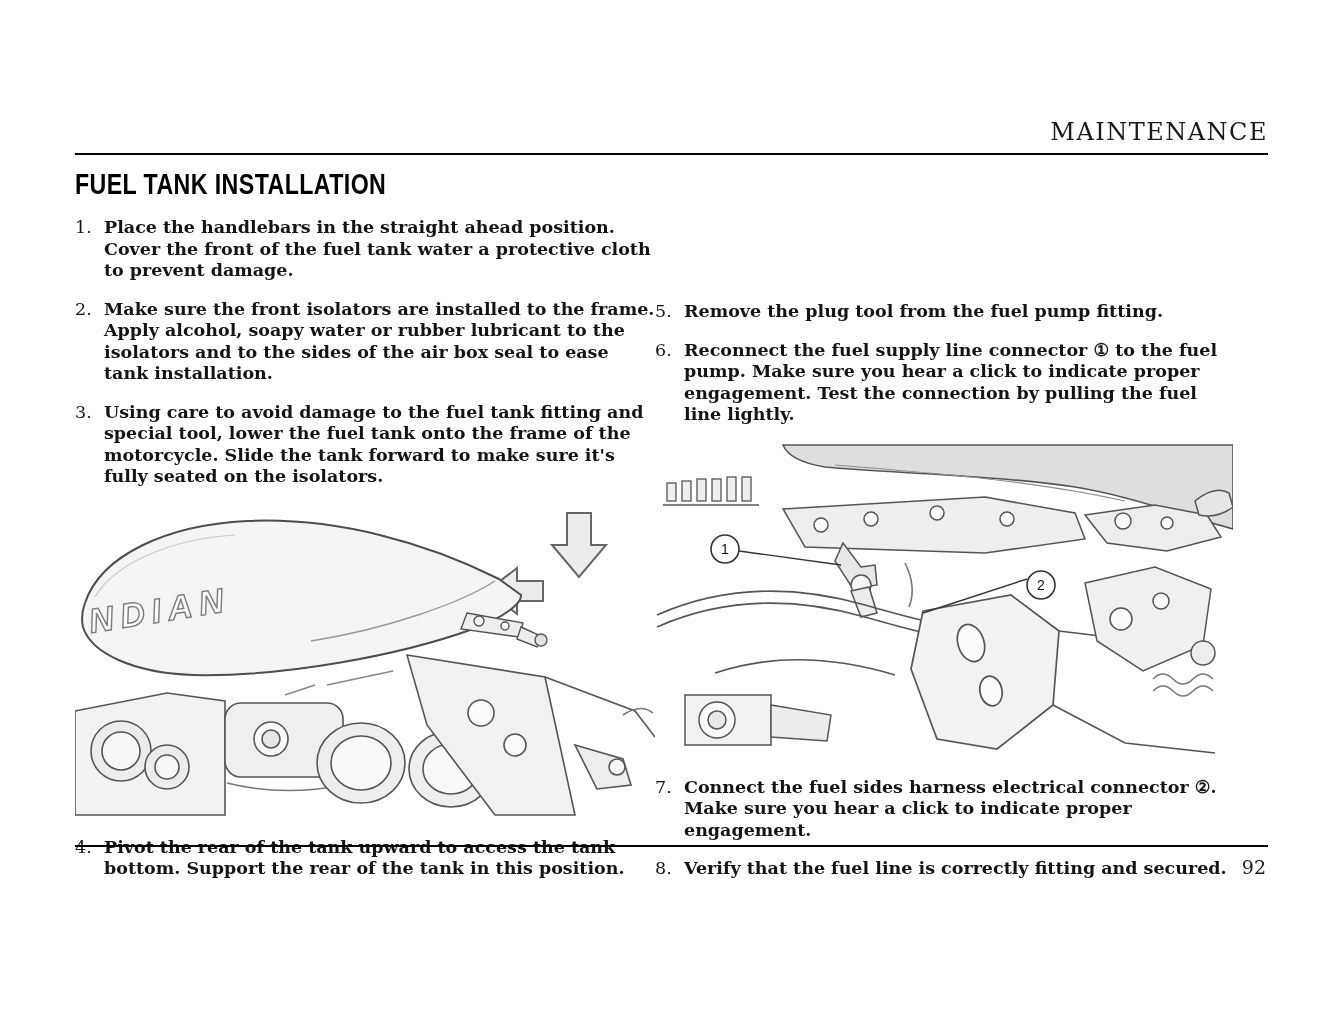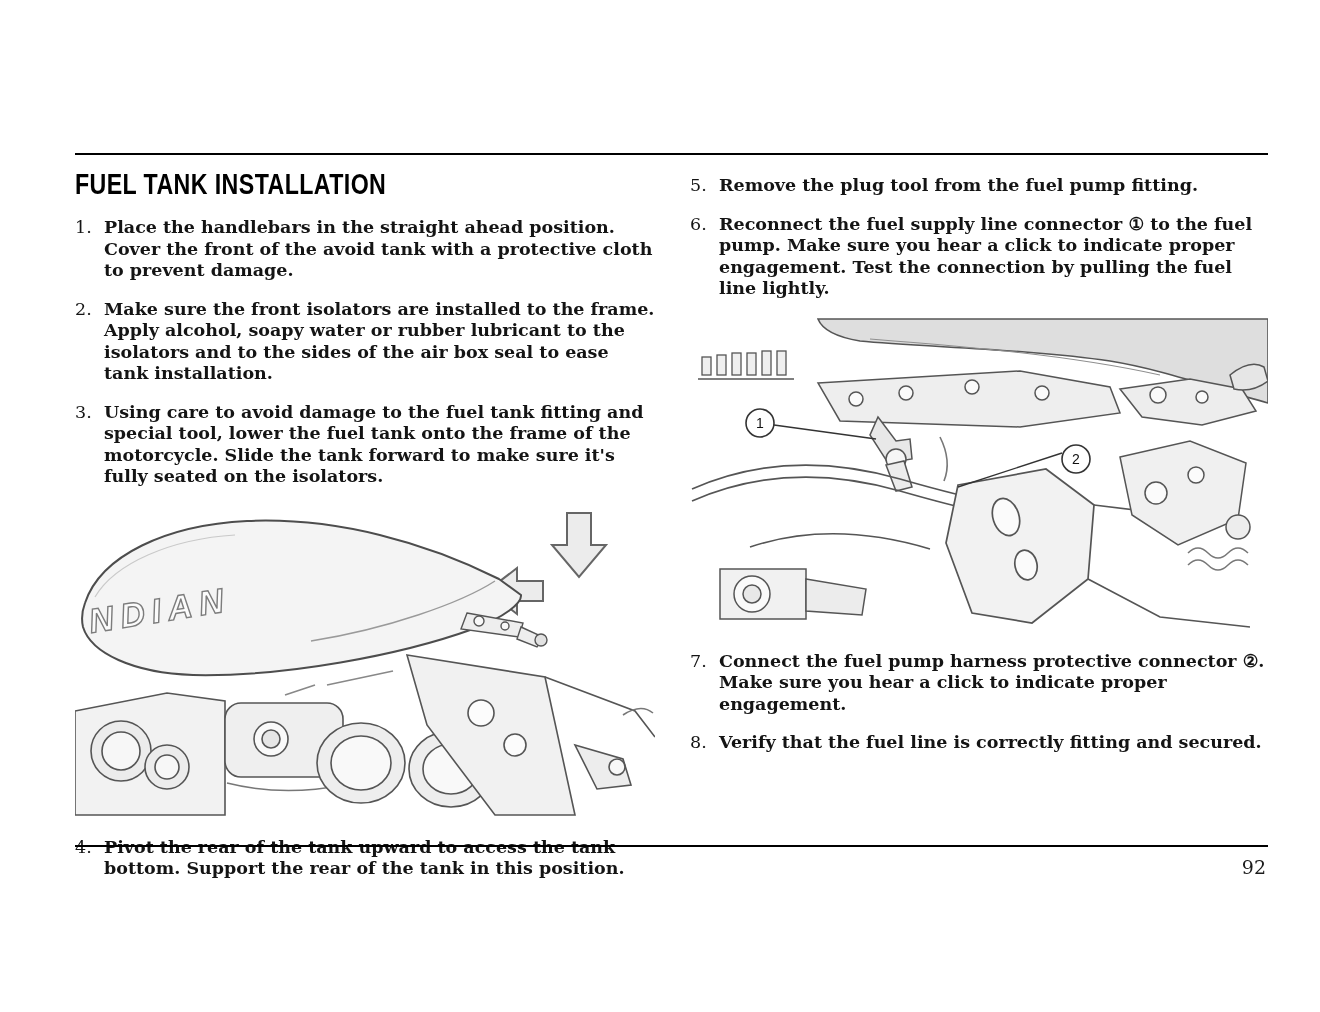--- a/index.html
+++ b/index.html
@@ -25,21 +25,21 @@
     position: absolute; left: 75px; right: 52px; top: 845px;
     border-top: 2px solid #000;
   }
   .page-number {
     position: absolute; top: 856px; right: 54px;
     font-size: 19px; color: #1a1a1a;
   }
 
   .columns {
     position: absolute; top: 166px; left: 75px; right: 52px;
-    display: flex; gap: 35px;
+    display: flex;  align-items: flex-end;
   }
   .col-left  { width: 580px; flex: 0 0 580px; }
   .col-right { width: 578px; flex: 0 0 578px; padding-top: 9px; }
 
   .section-title {
     font-family: "Liberation Sans", sans-serif;
     font-weight: bold;
     font-size: 29px;
     letter-spacing: 0.5px;
     transform: scaleX(0.80);
@@ -68,30 +68,31 @@
   .callout-label {
     font-family: "Liberation Sans", sans-serif;
     font-size: 14px;
   }
 </style>
 </head>
 <body>
 
 <div class="page">
 
+  <div class="header-text">MAINTENANCE</div>
   <div class="top-rule"></div>
 
   <div class="columns">
 
     <div class="col-left">
       <div class="section-title">FUEL TANK INSTALLATION</div>
 
       <div class="step">
         <span class="step-num">1.</span>
-        <span class="step-text">Place the handlebars in the straight ahead position. Cover the front of the avoid tank with a protective cloth to prevent damage.</span>
+        <span class="step-text">Place the handlebars in the straight ahead position. Cover the front of the fuel tank water a protective cloth to prevent damage.</span>
       </div>
       <div class="step">
         <span class="step-num">2.</span>
         <span class="step-text">Make sure the front isolators are installed to the frame. Apply alcohol, soapy water or rubber lubricant to the isolators and to the sides of the air box seal to ease tank installation.</span>
       </div>
       <div class="step">
         <span class="step-num">3.</span>
         <span class="step-text">Using care to avoid damage to the fuel tank fitting and special tool, lower the fuel tank onto the frame of the motorcycle. Slide the tank forward to make sure it's fully seated on the isolators.</span>
       </div>
 
@@ -241,21 +242,21 @@
 
           <g>
             <circle cx="386" cy="142" r="14" fill="#ffffff" stroke="#333" stroke-width="1.6"></circle>
             <text x="386" y="147" text-anchor="middle" class="callout-label" font-family="Liberation Sans, sans-serif" font-size="14" fill="#111">2</text>
           </g>
         </svg>
       </div>
 
       <div class="step">
         <span class="step-num">7.</span>
-        <span class="step-text">Connect the fuel pump harness protective connector ②. Make sure you hear a click to indicate proper engagement.</span>
+        <span class="step-text">Connect the fuel sides harness electrical connector ②. Make sure you hear a click to indicate proper engagement.</span>
       </div>
       <div class="step">
         <span class="step-num">8.</span>
         <span class="step-text">Verify that the fuel line is correctly fitting and secured.</span>
       </div>
     </div>
 
   </div>
 
   <div class="bottom-rule"></div>

